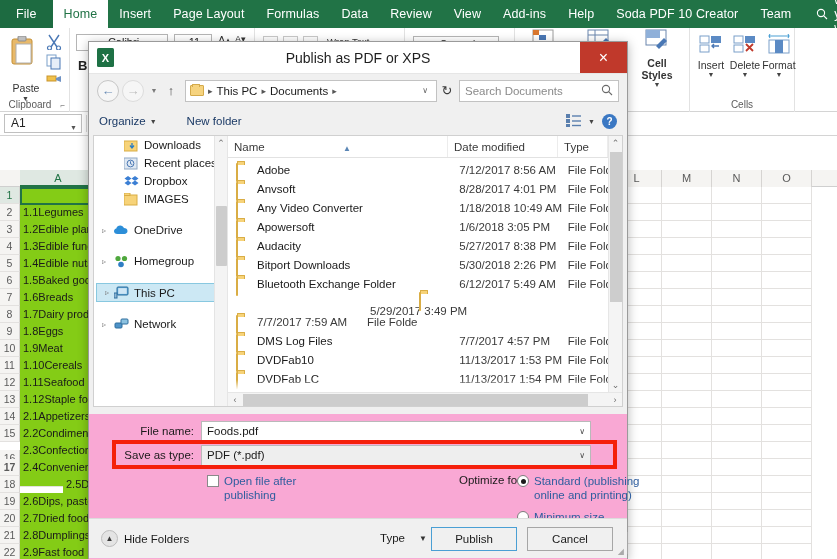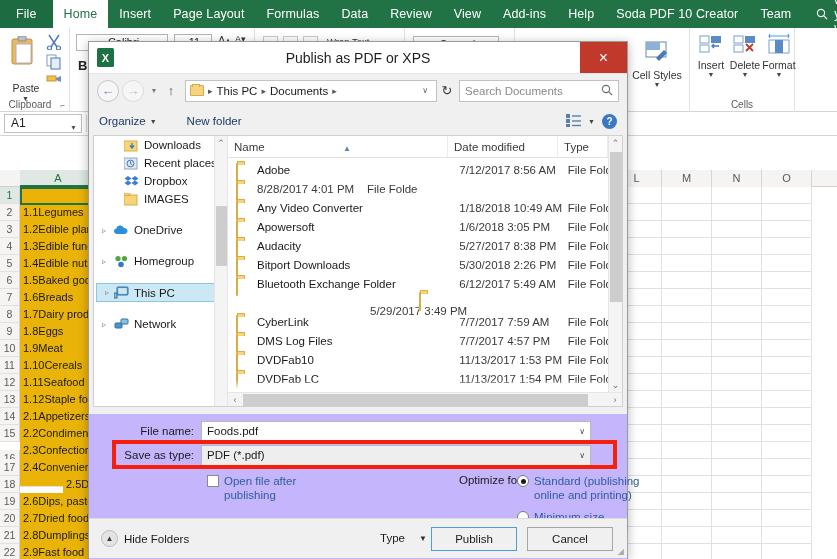--- a/index.html
+++ b/index.html
@@ -81,21 +81,21 @@
   .wraptext { position:absolute; left:72px; top:8px; font-size:9.5px; color:#333; }
   .mergecells { position:absolute; left:72px; top:32px; font-size:9.5px; color:#333; }
 
   .numfmt-box {
     position:absolute; left:8px; top:8px; width:86px; height:17px;
     border:1px solid #b5b5b5; background:#fff; font-size:10px; line-height:15px;
     padding-left:3px; color:#222;
   }
   .numbtns { position:absolute; left:8px; top:32px; display:flex; gap:5px; font-size:10px; color:#333; }
 
-  .styles-item { position:absolute; top:12px; width:52px; }
+  .styles-item { position:absolute; top:0; width:52px;font-weight:bold; }
   .styles-glyph { width:30px; height:26px; margin:0 auto 3px; }
   .styles-caret { font-size:7px; color:#444; }
 
   .cells-item { position:absolute; top:6px; width:34px; }
   .cells-glyph { width:26px; height:22px; margin:0 auto 3px; }
 
   
   .namebox-row {
     position:absolute; left:0; top:112px; width:837px; height:24px;
     background:#ffffff; border-bottom:1px solid #d4d4d4;
@@ -131,21 +131,21 @@
   .row-hdr {
     position:absolute; left:0; width:20px; height:17px; line-height:17px;
     text-align:center; font-size:10.5px; color:#5a5a5a;
     background:#f5f4f2; border-right:1px solid #d6d4d2; border-bottom:1px solid #e3e1df;
   }
   .row-hdr.sel { background:#dfe8e2; color:#217346; }
   .cell-a {
     position:absolute; left:20px; width:76px; height:28px; line-height:17px;
     font-size:11px; color:#1a1a1a; padding-left:3px;
     border-right:1px solid #e3e1df; border-bottom:1px solid #e3e1df;
-    white-space:nowrap; overflow:hidden; background:#eab308;
+    white-space:nowrap; overflow:hidden; background:#84cc16;
   }
   .cell-generic {
     position:absolute; height:17px;
     border-right:1px solid #e3e1df; border-bottom:1px solid #e3e1df; background:#fff;
   }
   #a1-selection {
     position:absolute; left:20px; width:77px; height:18px;
     border:2px solid #217346; background:transparent; z-index:5;
   }
   #a1-handle {
@@ -300,21 +300,21 @@
   }
   .lhs-arrow { width:14px; text-align:center; font-size:9px; color:#6a6a6a; }
   #lhs-thumb { height:12px; width:345px; background:#cdcdcd; margin-left:1px; }
   #list-fade {
     position:absolute; left:0; right:0; bottom:14px; height:12px;
     background:linear-gradient(rgba(255,255,255,0), #ffffff 80%);
     pointer-events:none;
   }
 
   
-  .form-area { position:absolute; left:0; top:372px; width:538px; height:145px; background:#c4b5fd; }
+  .form-area { position:absolute; left:0; top:372px; width:538px; height:145px; background:#f9a8d4; }
   .form-row { position:absolute; left:0; height:22px; display:flex; align-items:center; }
   .form-label { width:112px; text-align:right; font-size:11.5px; color:#1a1a1a; padding-right:7px; }
   .form-combo {
     width:390px; height:21px; border:1px solid #b9b9b9; background:#fff;
     display:flex; align-items:center; padding-left:5px; font-size:11.5px; color:#1a1a1a;
   }
   .form-combo.gray { background:#eeeeee; }
   .combo-caret { margin-left:auto; font-size:8px; color:#4a4a4a; padding-right:5px; }
   #row-filename { top:6px; }
   #row-savetype { top:30px; }
@@ -579,21 +579,21 @@
         <div class="row-hdr" style="top: 153px;">7</div>
         <div class="row-hdr" style="top: 170px;">8</div>
         <div class="row-hdr" style="top: 187px;">9</div>
         <div class="row-hdr" style="top: 204px;">10</div>
         <div class="row-hdr" style="top: 221px;">11</div>
         <div class="row-hdr" style="top: 238px;">12</div>
         <div class="row-hdr" style="top: 255px;">13</div>
         <div class="row-hdr" style="top: 272px;">14</div>
         <div class="row-hdr" style="top: 289px;">15</div>
         <div class="row-hdr" style="top: 306px; margin-top: 8px;">16</div>
-        <div class="row-hdr" style="top: 323px;">17</div>
+        <div class="row-hdr" style="top: 323px; font-weight: bold;">17</div>
         <div class="row-hdr" style="top: 340px;">18</div>
         <div class="row-hdr" style="top: 357px;">19</div>
         <div class="row-hdr" style="top: 374px;">20</div>
         <div class="row-hdr" style="top: 391px;">21</div>
         <div class="row-hdr" style="top: 408px;">22</div>
       </div>
     <div id="grid-cells">
         <div class="cell-a" style="top: 51px;"></div>
         <div class="cell-generic" style="left: 612px; width: 50px; top: 51px;"></div>
         <div class="cell-generic" style="left: 662px; width: 50px; top: 51px;"></div>
@@ -857,20 +857,21 @@
         </div>
         <div id="file-rows">
             <div class="file-row" style="top: 24px;">
               <span class="f-icon"><span class="folder-glyph"></span></span>
               <span class="f-name">Adobe</span>
               <span class="f-date">7/12/2017 8:56 AM</span>
               <span class="f-type">File Folde</span>
             </div>
             <div class="file-row" style="top: 43px;">
               <span class="f-icon"><span class="folder-glyph"></span></span>
+              <span class="f-name">Anvsoft</span>
               <span class="f-date">8/28/2017 4:01 PM</span>
               <span class="f-type">File Folde</span>
             </div>
             <div class="file-row" style="top: 62px;">
               <span class="f-icon"><span class="folder-glyph"></span></span>
               <span class="f-name">Any Video Converter</span>
               <span class="f-date">1/18/2018 10:49 AM</span>
               <span class="f-type">File Folde</span>
             </div>
             <div class="file-row" style="top: 81px;">
@@ -898,21 +899,20 @@
               <span class="f-type">File Folde</span>
             </div>
             <div class="file-row" style="top: 157px; flex-direction: column;">
               <span class="f-icon"><span class="folder-glyph"></span></span>
               <span class="f-name">Custom Office Templates</span>
               <span class="f-date">5/29/2017 3:49 PM</span>
               <span class="f-type">File Folde</span>
             </div>
             <div class="file-row" style="top: 176px;">
               <span class="f-icon"><span class="folder-glyph"></span></span>
-              <span class="f-name">CyberLink</span>
               <span class="f-date">7/7/2017 7:59 AM</span>
               <span class="f-type">File Folde</span>
             </div>
             <div class="file-row" style="top: 195px;">
               <span class="f-icon"><span class="folder-glyph"></span></span>
               <span class="f-name">DMS Log Files</span>
               <span class="f-date">7/7/2017 4:57 PM</span>
               <span class="f-type">File Folde</span>
             </div>
             <div class="file-row" style="top: 214px;">

